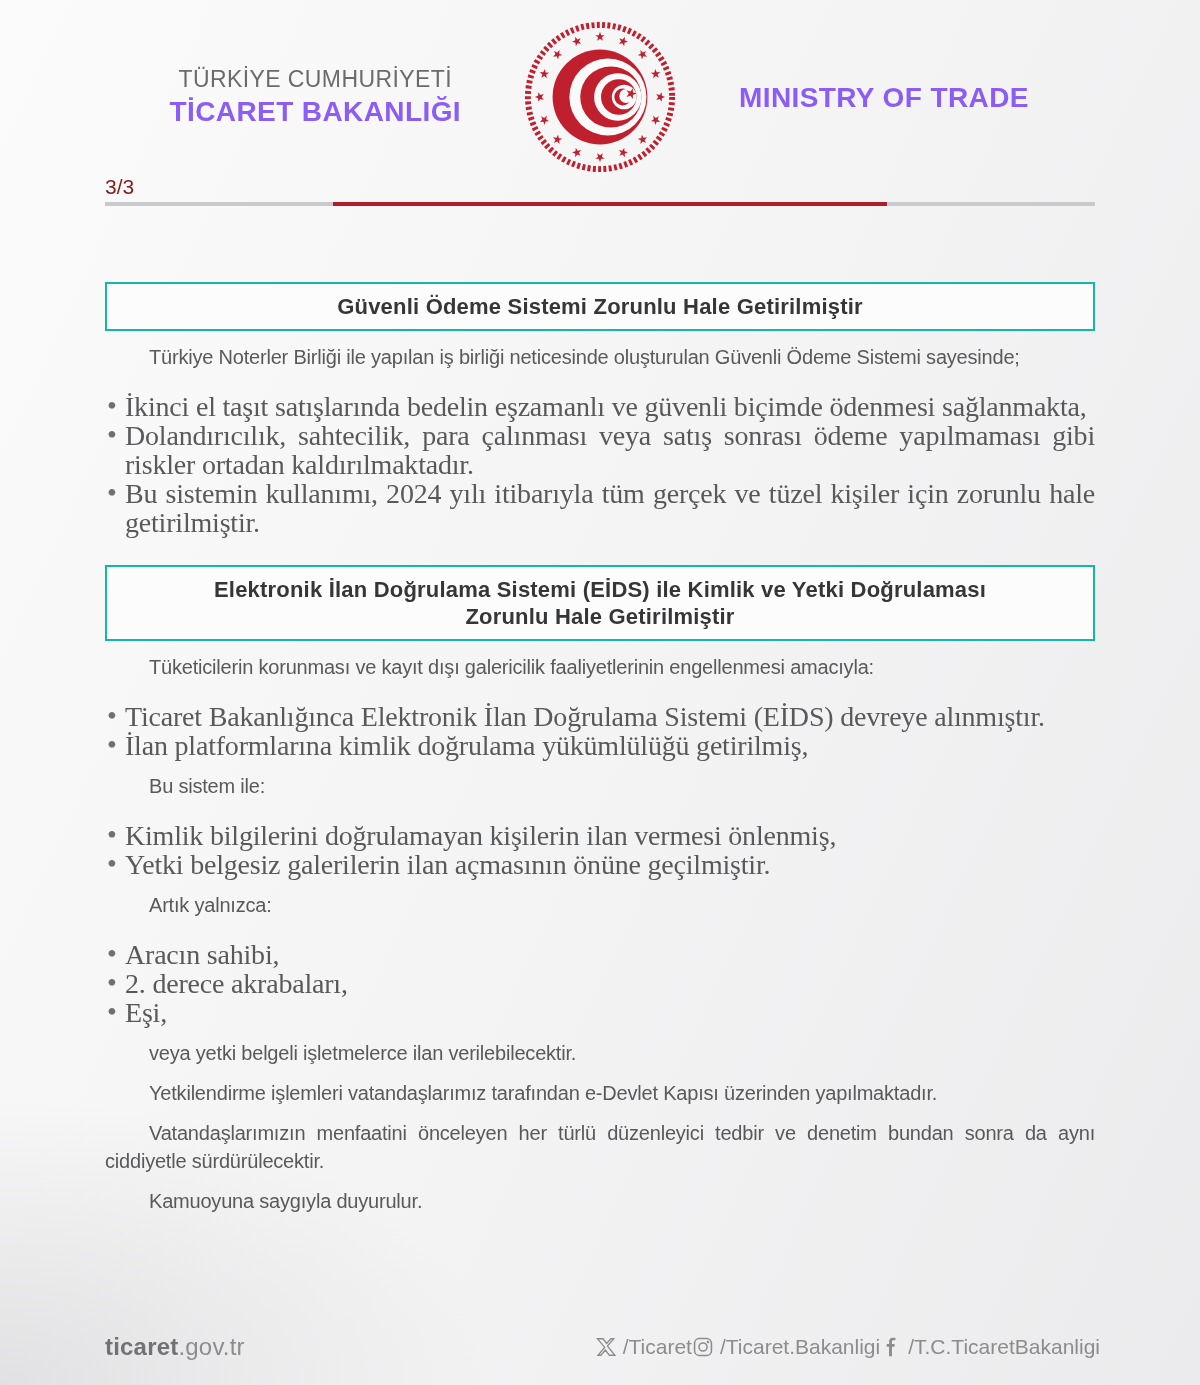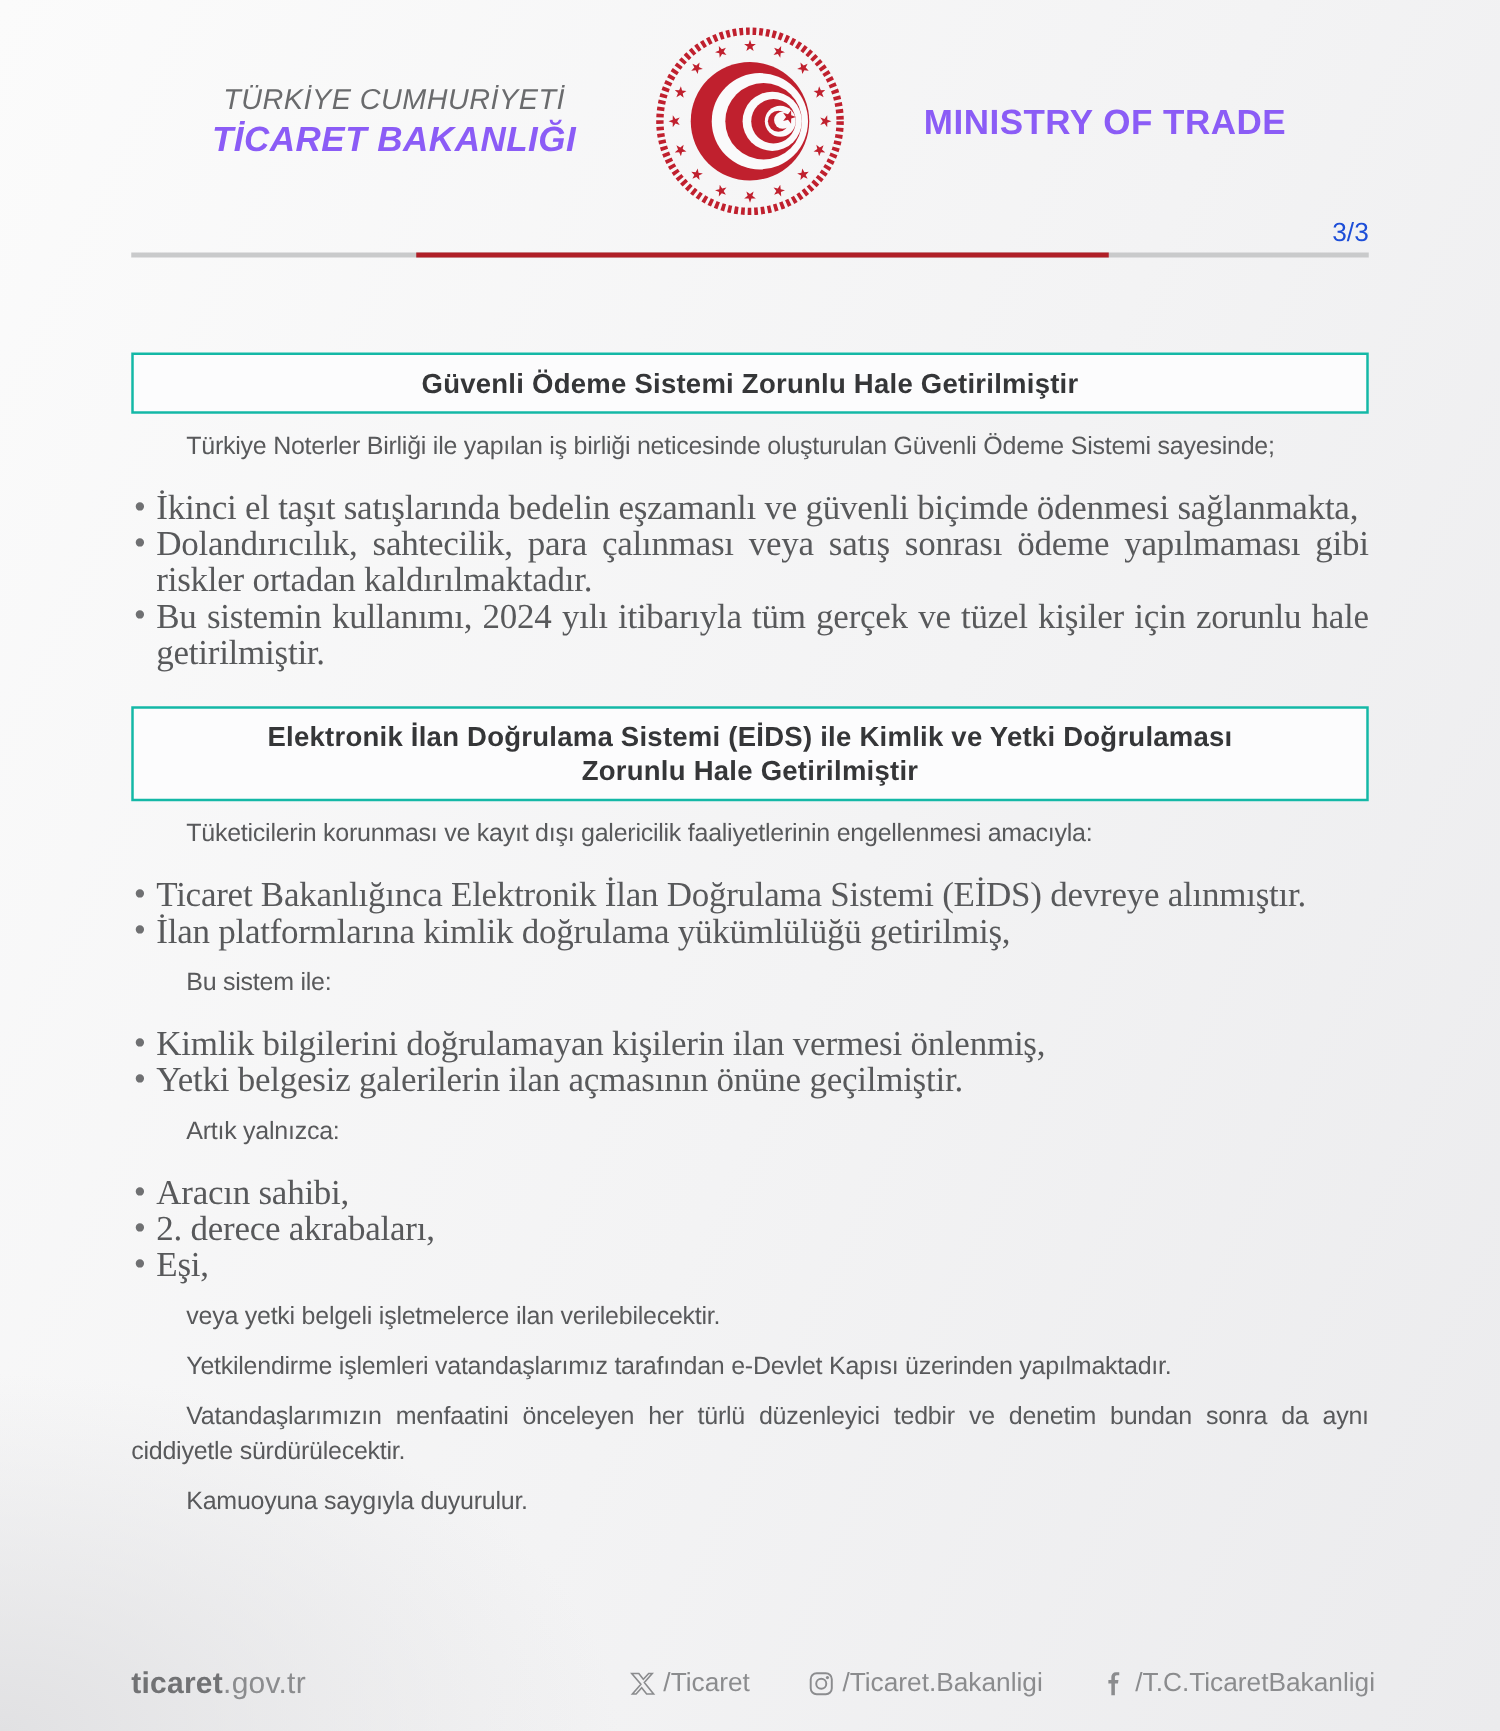--- a/index.html
+++ b/index.html
@@ -15,46 +15,46 @@
     width:1200px;height:1385px;position:relative;overflow:hidden;
     font-family:"Liberation Sans","DejaVu Sans",sans-serif;
     color:var(--body-text);
     background:
       radial-gradient(900px 520px at 0% 100%, #e1e1e3 0%, rgba(225,225,227,0) 55%),
       linear-gradient(115deg,#fbfbfb 0%,#f3f3f4 55%,#ebebed 100%);
   }
   
   .masthead{display:grid;grid-template-columns:1fr auto 1fr;align-items:center;padding-top:18px;}
   .org-block{line-height:1.15;}
-  .org-tr{justify-self:end;padding-right:60px;text-align:center;font-style:italic;}
+  .org-tr{justify-self:end;padding-right:60px;text-align:center;}
   .org-en{justify-self:start;padding-left:60px;text-align:center;}
   .org-line1{font-size:23px;color:#6a6b6d;letter-spacing:.4px;}
   .org-line2{font-size:28px;font-weight:bold;color:#8b5cf6;letter-spacing:.4px;margin-top:3px;}
   .emblem{width:158px;height:158px;color:var(--brand-red);display:block;}
   .pagebar{margin:0 105px;}
-  .pagenum{text-align:right;font-size:21px;color:#1d4ed8;margin:0 0 5px;line-height:1;}
+  .pagenum{text-align:left;font-size:21px;color:#7f1d1d;margin:0 0 5px;line-height:1;}
   .track{height:4px;background:#c9cacb;position:relative;}
   .fill{position:absolute;left:23%;width:56%;top:0;bottom:0;background:var(--bar-red);}
   
   .content{margin:0 105px;}
   .heading-box{
     border:2px solid #14b8a6;background:#fcfcfd;text-align:center;
     padding:9px 10px;margin-top:76px;
   }
   .heading-box ~ .heading-box{margin-top:28px;}
   .heading-line{font-size:22px;font-weight:bold;color:var(--heading-text);line-height:27px;letter-spacing:.2px;}
   .para{margin:12px 0 0;text-indent:44px;font-size:20px;line-height:28px;letter-spacing:-0.2px;text-align:justify;}
   .bullets{list-style:none;margin:21px 0 0;padding:0;}
   .bullets li{position:relative;padding-left:20px;font-size:28px;line-height:29px;letter-spacing:-0.2px;text-align:justify;font-family:Liberation Serif, serif;}
   .bullets li::before{content:"\2022";position:absolute;left:2px;top:-1px;color:#6f7072;}
   
   .footer{position:absolute;left:105px;right:100px;bottom:24px;display:flex;align-items:center;justify-content:space-between;}
   .site{font-size:24px;color:var(--footer-text);letter-spacing:.2px;}
   .site-bold{font-weight:bold;color:#717274;}
-  .social{display:flex;gap:46px;align-items:center;}
+  .social{display:flex;align-items:center;}
   .soc-item{display:flex;align-items:center;gap:6px;font-size:21px;color:var(--footer-text);}
   .soc-icon{width:22px;height:22px;flex:0 0 auto;}
   .hidden-defs{position:absolute;width:0;height:0;overflow:hidden;}
 </style>
 </head>
 <body>
 
 <svg class="hidden-defs" aria-hidden="true">
   <symbol id="x-twitter-icon" viewBox="0 0 24 24">
     <path d="M17.4 3h3.1l-6.9 7.9L21.7 21h-6.1l-4.3-5.6L6.4 21H3.2l7.4-8.5L2.6 3h6.2l3.9 5.1L17.4 3z" fill="none" stroke="currentColor" stroke-width="1.4"></path>

